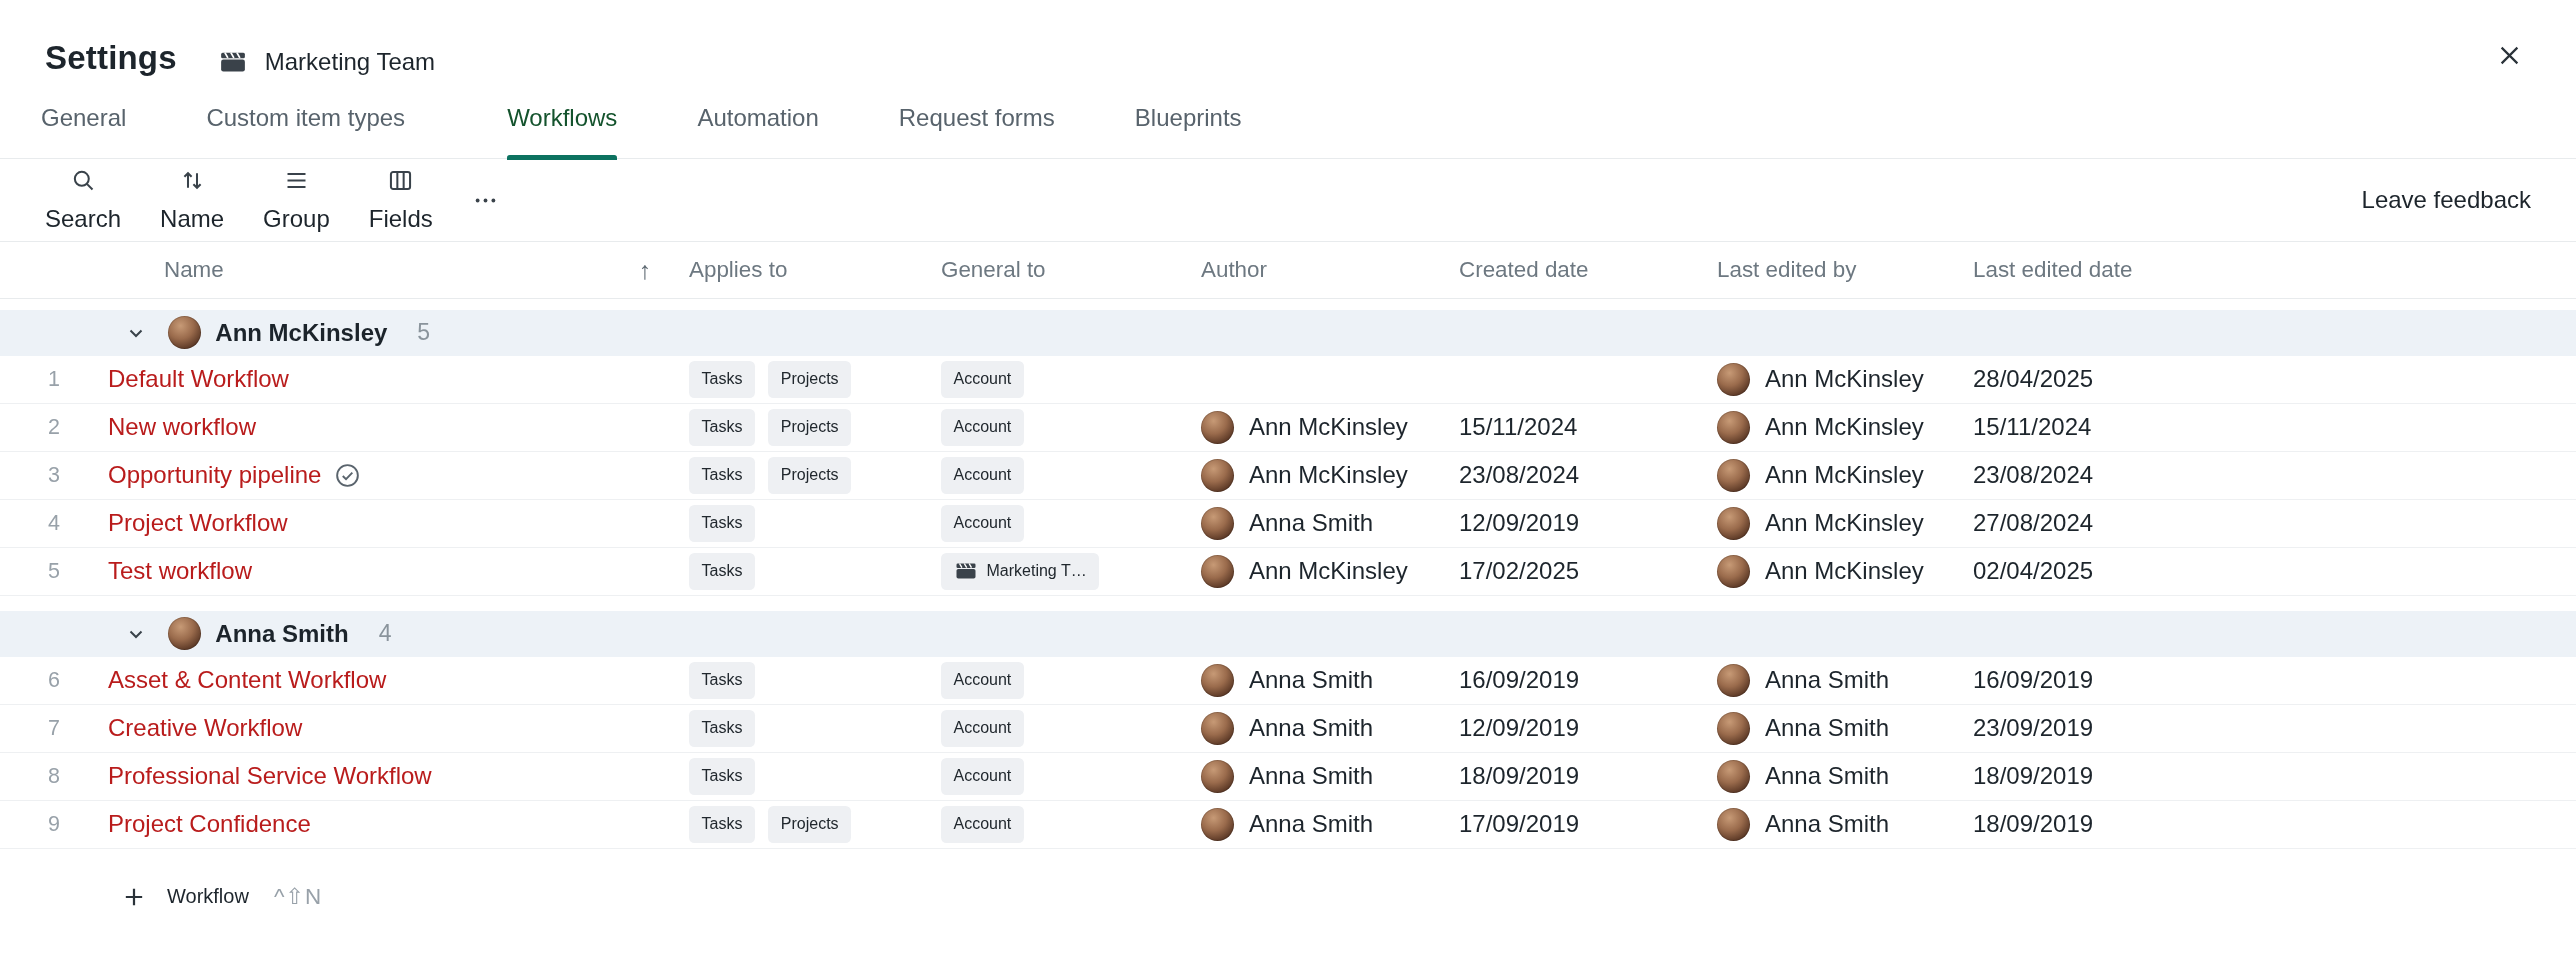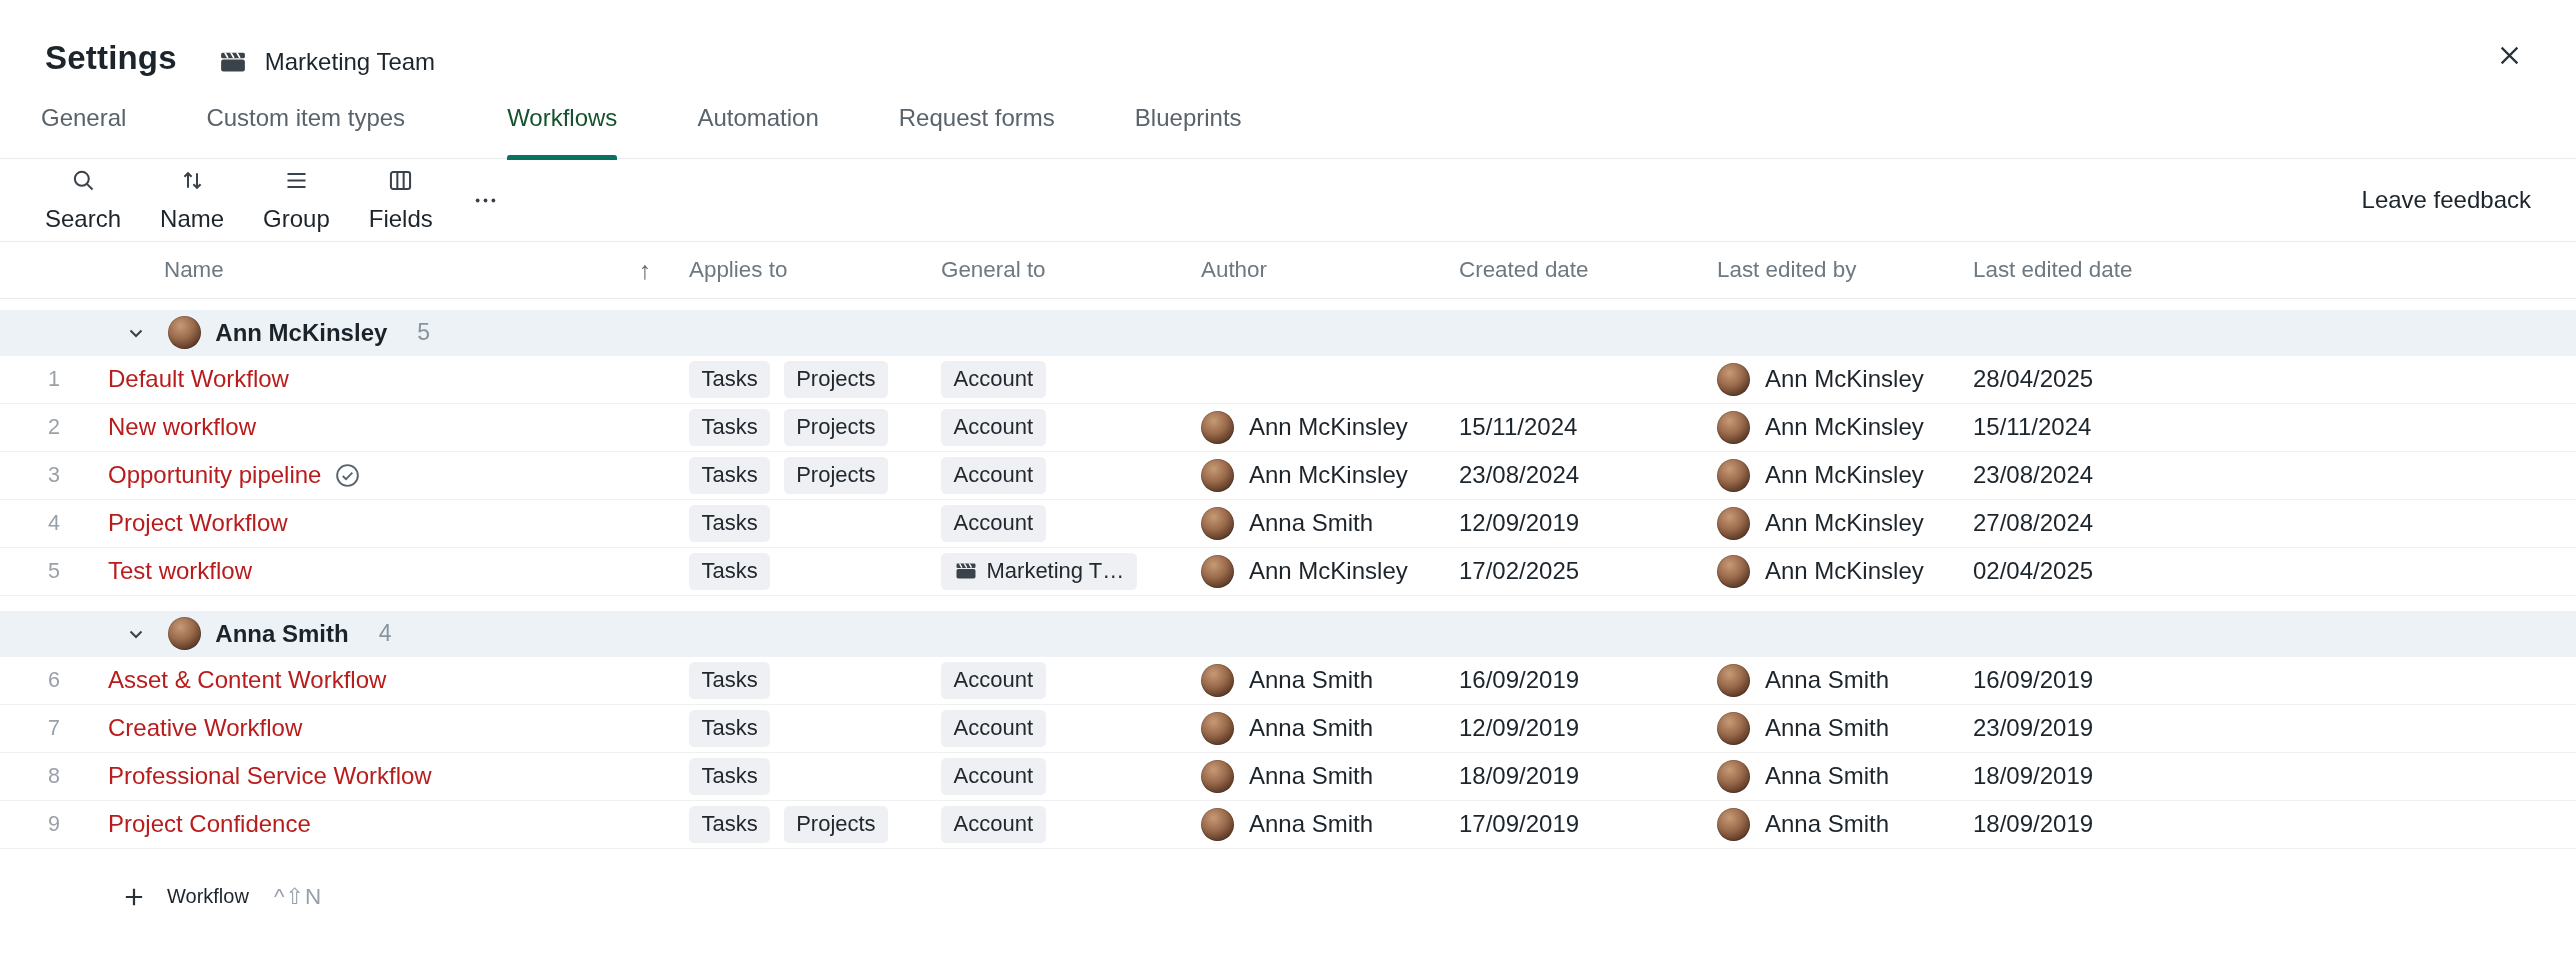--- a/index.html
+++ b/index.html
@@ -42,21 +42,21 @@
   .gband.first { margin-top:10.7px; }
   .gband.second { margin-top:15px; }
   .gband .chev { width:24px; height:24px; margin-right:20px; cursor:pointer; }
   .gname { font-size:24px; font-weight:700; color:#1c242b; margin-left:14.3px; }
   .gcount { font-size:23px; color:#8a949c; margin-left:30px; }
 
   .trow { height:48px; border-bottom:1.8px solid #eef0f2; font-size:24px; cursor:pointer; background:#fff; }
   .c.num { text-align:center; color:#98a1a9; font-size:21.5px; }
   .c.nm { display:flex; align-items:center; gap:12.5px; color:#b91c1c; }
   .applies { display:flex; gap:13.4px; }
-  .chip { display:inline-flex; align-items:center; gap:9px; background:#eef0f3; border-radius:5.4px; height:37px; padding:0 12.5px; font-size:22px; color:#21282e; white-space:nowrap; }
+  .chip { display:inline-flex; align-items:center; gap:9px; background:#eef0f3; border-radius:5.4px; height:37px; padding:0 12.5px; font-size:16px; color:#21282e; white-space:nowrap; }
   .chip .clap-sm svg { width:24px; height:24px; }
   .person { display:flex; align-items:center; gap:15px; }
   .avatar { width:33px; height:33px; border-radius:50%; flex:none;
             background: radial-gradient(circle at 38% 30%, #c79a76 0%, #9a6b4c 42%, #5d3a27 75%, #35201a 100%);
             box-shadow: inset 0 0 0 0.9px rgba(0,0,0,.15); }
   .check { width:27px; height:27px; }
   .check svg { width:27px; height:27px; }
 
   
   .footer { display:flex; align-items:center; padding-left:120px; margin-top:23px; height:50px; }

